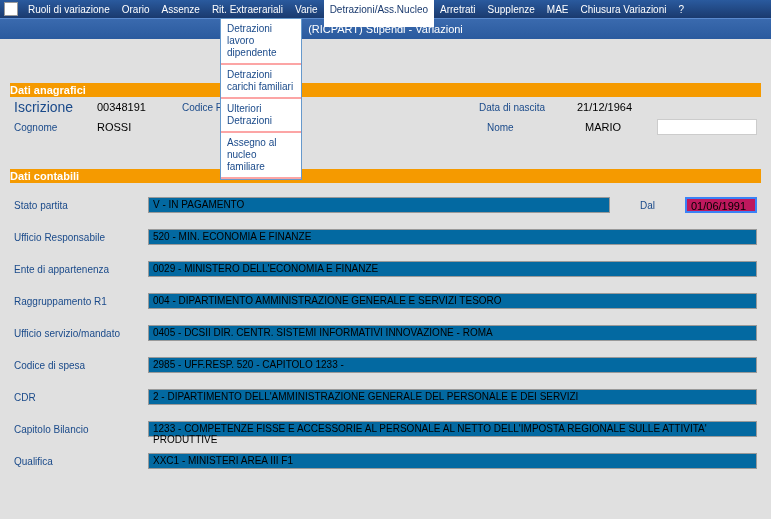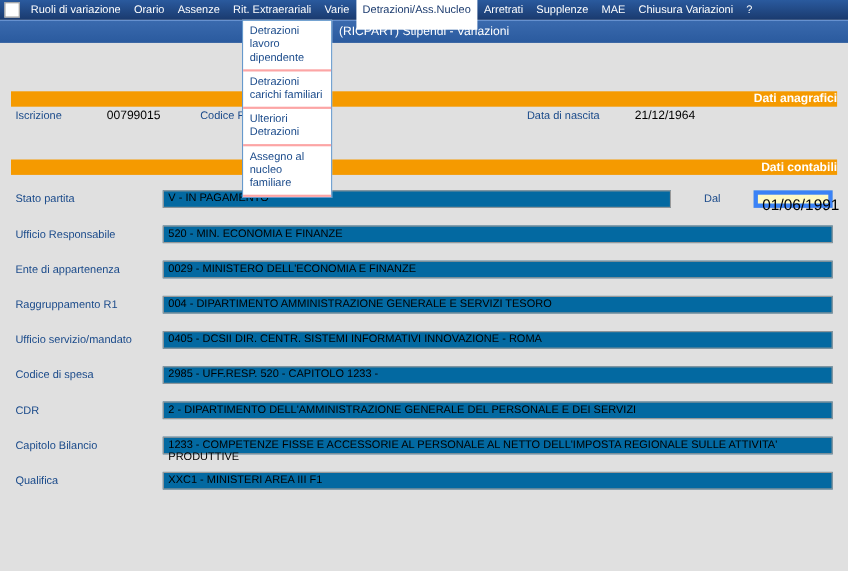--- a/index.html
+++ b/index.html
@@ -10,29 +10,29 @@
     .menu-item { color: #fff; padding: 0 6px; cursor: pointer; font-size: 10px; }
     .menu-item.active { background: #fff; color: #1a3a6e; padding: 12px 6px; }
     
     .dropdown { position: absolute; top: 18px; left: 220px; background: #fff; border: 1px solid #6699cc; width: 82px; z-index: 100; }
     .dropdown-item { padding: 4px 6px; color: #1a4a8a; border-bottom: 2px solid #fca5a5; cursor: pointer; font-size: 10px; line-height: 1.2; }
     
     .titlebar { background: linear-gradient(#3a6aae, #2a5a9e); color: #fff; padding: 4px 0; text-align: center; font-weight: normal; font-size: 11px; border-top: 1px solid #5a8ace; }
     
     .content { padding: 0 10px; }
     
-    .section-header { background: #f59a00; color: #fff; font-weight: bold; text-align: right; padding: 1px 0; font-size: 11px; margin-top: 4px; }
+    .section-header { background: #f59a00; color: #fff; font-weight: bold; text-align: left; padding: 1px 0; font-size: 11px; margin-top: 4px; }
     
     .anag-row1, .anag-row2 { display: flex; align-items: center; padding: 2px 4px; gap: 8px; }
     
     .cont-row { display: flex; align-items: center; padding: 2px 4px; margin-top: 12px; gap: 24px; }
     .cont-row .label { color: #1a4a8a; width: 110px; font-size: 10px; }
     .cont-row .field-long { background: #0369a1; border: 1px solid #999; padding: 1px 4px; font-size: 10px; height: 16px; flex: 1; }
     .cont-row .dal-label { color: #1a4a8a; font-size: 10px; margin: 0 6px; }
-    .cont-row .date-field { background: #fef9c3; border: 4px solid #3b82f6; padding: 1px 4px; font-size: 14px; height: 16px; width: 72px; }
+    .cont-row .date-field { background: #be185d; border: 2px solid #3b82f6; padding: 1px 4px; font-size: 11px; height: 16px; width: 72px; }
     
     .spacer { height: 40px; }
     .spacer-sm { height: 8px; }
   </style>
 </head>
 <body>
 
 <div class="menubar">
   <span class="menu-btn"></span>
   <span class="menu-item">Ruoli di variazione</span>
@@ -56,31 +56,39 @@
 </div>
 
 <div class="titlebar">(RICPART) Stipendi - Variazioni</div>
 
 <div class="content">
   <div class="spacer"></div>
 
   <div class="section-header">Dati anagrafici</div>
 
   <div class="anag-row1">
-    <span class="label" style="width:75px;color:#1a4a8a;font-size:10px;">Iscrizione</span>
-    <span class="field field-short">00799015</span>
+    <span class="label" style="width:75px;color:#1a4a8a;font-size:14px;">Iscrizione</span>
+    <span class="field field-short">00348191</span>
     <span style="width:20px;"></span>
     <span style="color:#1a4a8a;font-size:10px;width:80px;">Codice Fiscale</span>
     <span class="field" style="width:80px;"></span>
     <span style="flex:1;"></span>
     <span style="color:#1a4a8a;font-size:10px;width:90px;">Data di nascita</span>
     <span class="field" style="width:72px;">21/12/1964</span>
     <span style="width:100px;"></span>
   </div>
 
+  <div class="anag-row2">
+    <span style="width:75px;color:#1a4a8a;font-size:10px;">Cognome</span>
+    <span class="field" style="width:60px;">ROSSI</span>
+    <span style="flex:1;"></span>
+    <span style="color:#1a4a8a;font-size:10px;width:90px;">Nome</span>
+    <span class="field" style="width:60px;">MARIO</span>
+    <span style="width:100px;background:#fff;border:1px solid #ccc;height:16px;margin-left:4px;"></span>
+  </div>
 
   <div class="spacer-sm"></div>
   <div style="height:20px;"></div>
 
   <div class="section-header">Dati contabili</div>
 
   <div class="cont-row">
     <span class="label">Stato partita</span>
     <span class="field-long">V - IN PAGAMENTO</span>
     <span class="dal-label">Dal</span>

